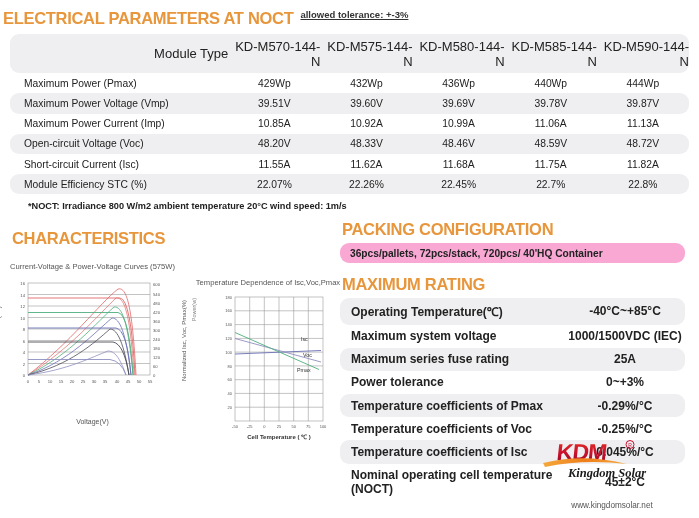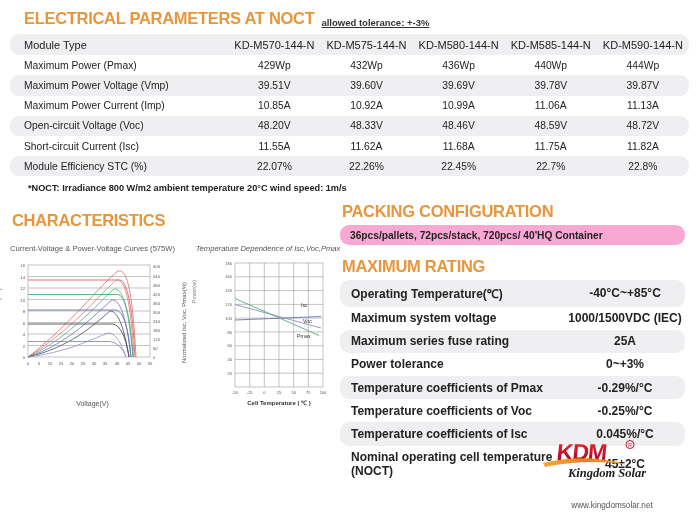--- a/index.html
+++ b/index.html
@@ -11,32 +11,32 @@
     overflow: hidden;
     position: relative;
   }
   .section-title {
     color: #e8963c;
     font-weight: bold;
     font-size: 16.5px;
     letter-spacing: -0.3px;
     font-family: "Liberation Sans", sans-serif;
   }
-  .title-row { display: flex; align-items: flex-end; gap: 7px; padding: 9px 0 6px 24px; }
+  .title-row { display: flex; align-items: flex-start; gap: 7px; padding: 9px 0 6px 3px; }
   .tol { font-size: 9.5px; color: #333; font-weight: bold; text-decoration: underline; }
 
   
   .etable { width: 679px; margin-left: 10px; border-collapse: separate; border-spacing: 0; }
   .etable td { font-size: 10.3px; padding: 4.6px 0; color: #222; }
   .etable tr.band td { background: #efeff1; }
   .etable tr.band td:first-child { border-top-left-radius: 9px; border-bottom-left-radius: 9px; }
   .etable tr.band td:last-child { border-top-right-radius: 9px; border-bottom-right-radius: 9px; }
   .etable td.lbl { text-align: left; padding-left: 14px; width: 218px; }
   .etable td.val { text-align: center; width: 92px; }
-  .etable tr.hdr td { font-size: 11px; }
+  .etable tr.hdr td { font-size: 13px; text-align: right; }
   .note { font-size: 9.2px; font-weight: bold; color: #222; margin: 7px 0 0 28px; }
 
   
   .cols { display: flex; margin-top: 9px; }
   .colL { width: 340px; }
   .colR { width: 359px; }
 
   
   .charts { display: flex; margin-top: 8px; }
   .chart-box { position: relative; }
@@ -218,21 +218,21 @@
             <path d="M28,86.5 L110,86.5 Q121,88 126,102" stroke="#8f8fc0"></path>
           </g>
         </svg>
         <div style="position:absolute;left:-6px;top:48px;">
           <span class="vlabel" style="font-size:7px;">Current ( A )</span>
         </div>
         <div class="axlabel" style="margin-top:16px;">Voltage(V)</div>
       </div>
 
       <div class="chart-box" style="width:150px;margin-left:8px;">
-        <div class="chart-title" style="margin-top:4px;font-style:italic;">Temperature Dependence of Isc,Voc,Pmax</div>
+        <div class="chart-title" style="margin-top:20px;">Temperature Dependence of Isc,Voc,Pmax</div>
         <svg width="150" height="152" viewBox="0 0 150 152">
           <g stroke="#9a9a9a" stroke-width="0.6" fill="none">
             <rect x="42" y="8" width="88" height="124"></rect>
             <line x1="42" y1="21.8" x2="130" y2="21.8"></line>
             <line x1="42" y1="35.6" x2="130" y2="35.6"></line>
             <line x1="42" y1="49.4" x2="130" y2="49.4"></line>
             <line x1="42" y1="63.1" x2="130" y2="63.1"></line>
             <line x1="42" y1="76.9" x2="130" y2="76.9"></line>
             <line x1="42" y1="90.7" x2="130" y2="90.7"></line>
             <line x1="42" y1="104.4" x2="130" y2="104.4"></line>

